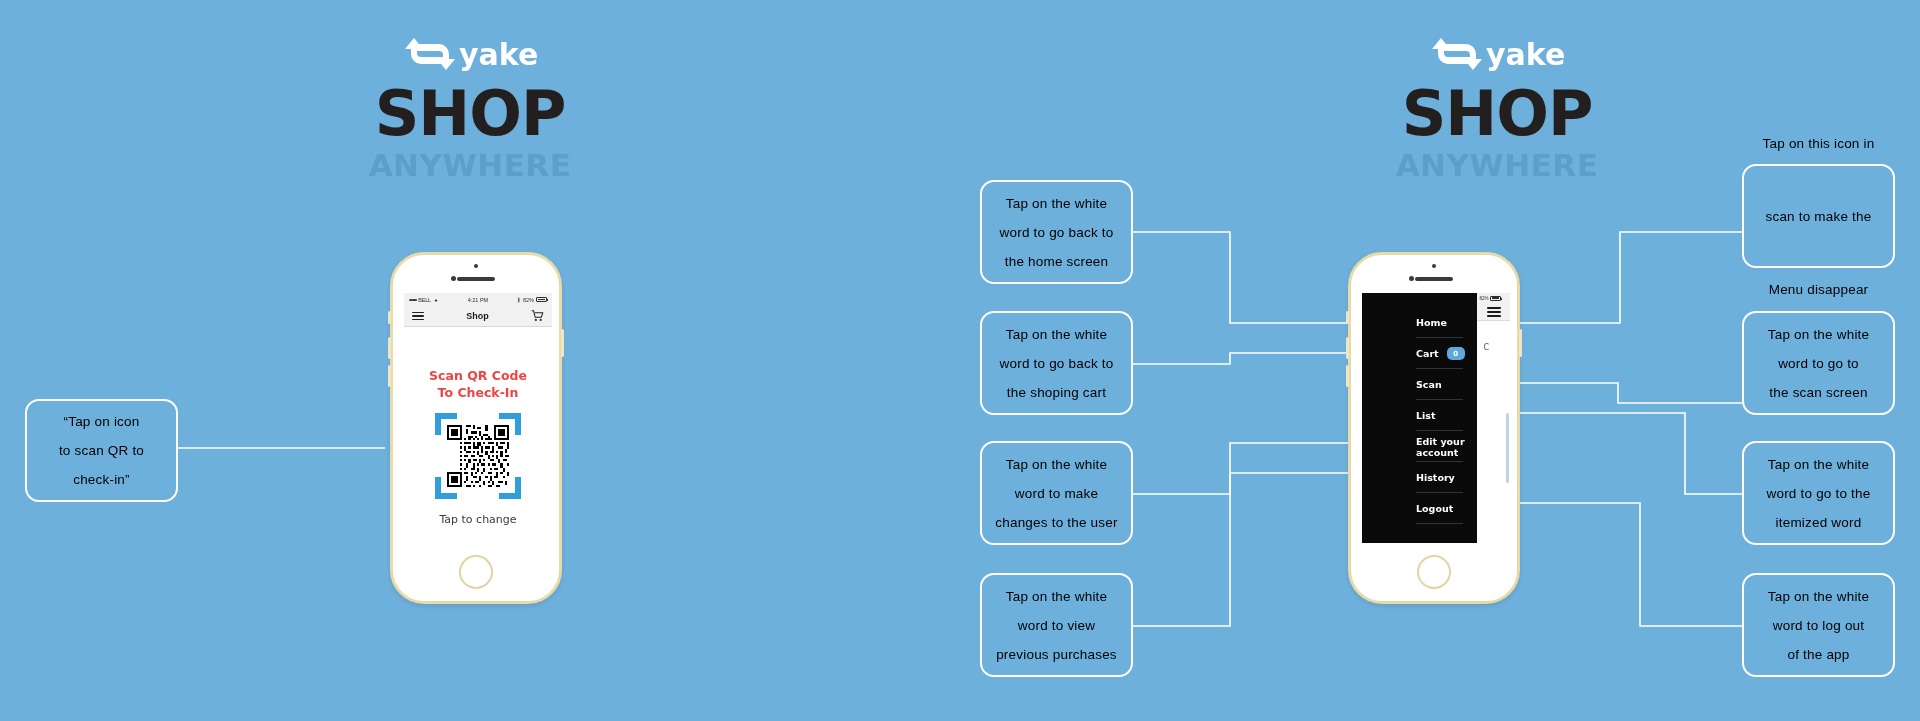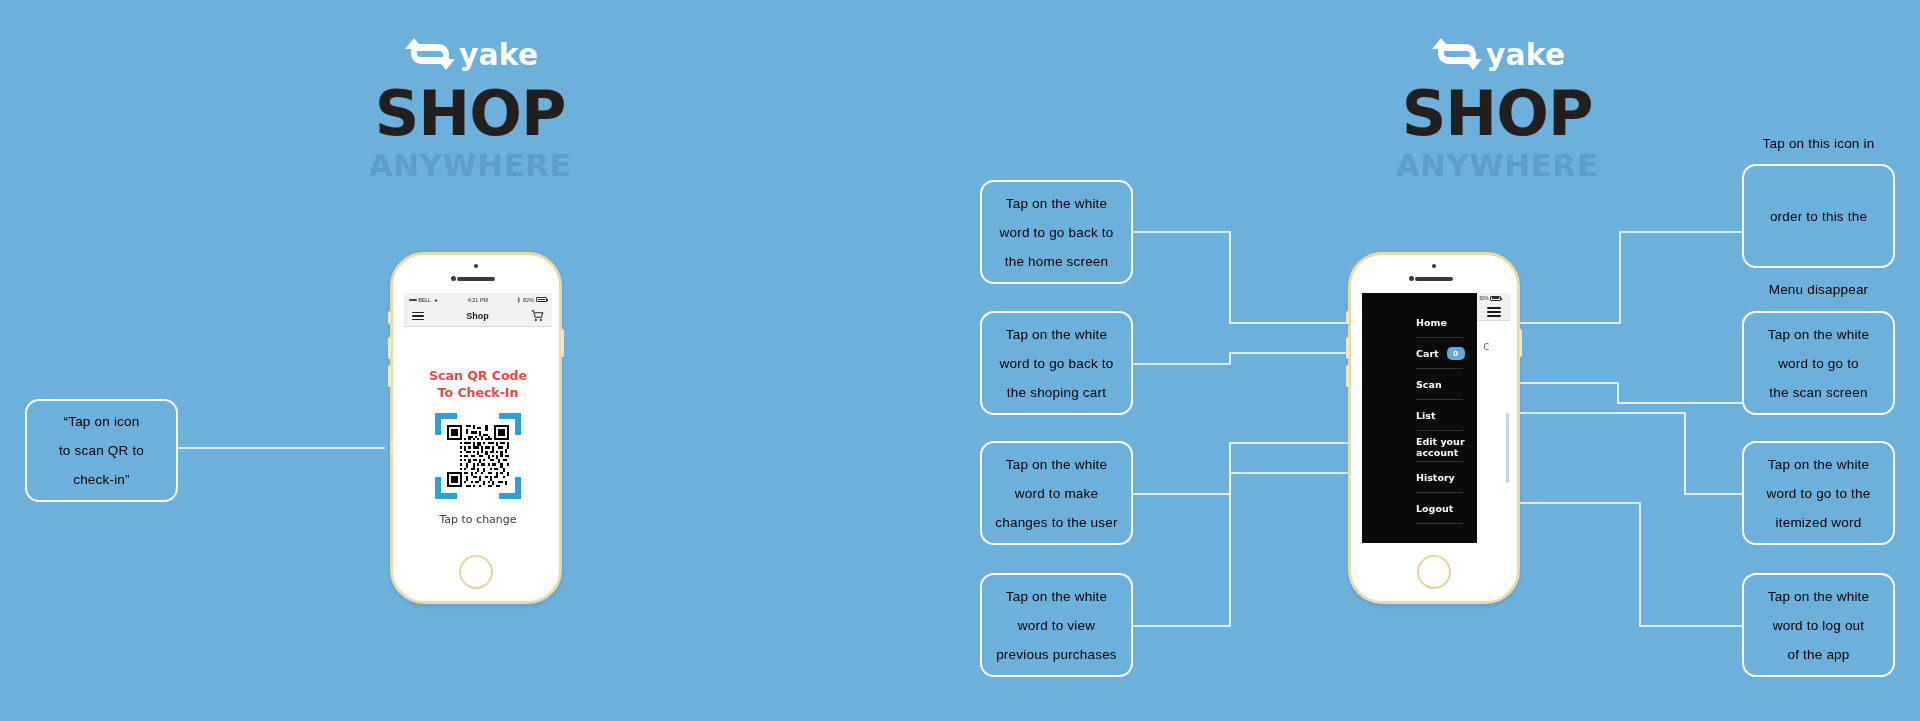--- a/index.html
+++ b/index.html
@@ -523,21 +523,21 @@
         </div>
 
       </div>
     </div>
 
     <div class="phone-home" style="bottom:12px;"></div>
   </div>
 
   <div class="callout" style="left:1742px; top:164px; width:153px; height:104px;gap:44px;">
     <span>Tap on this icon in</span>
-    <span>order to this the</span>
+    <span>scan to make the</span>
     <span>Menu disappear</span>
   </div>
 
   <div class="callout" style="left:1742px; top:311px; width:153px; height:104px;">
     <span>Tap on the white</span>
     <span>word to go to</span>
     <span>the scan screen</span>
   </div>
 
   <div class="callout" style="left:1742px; top:441px; width:153px; height:104px;">

